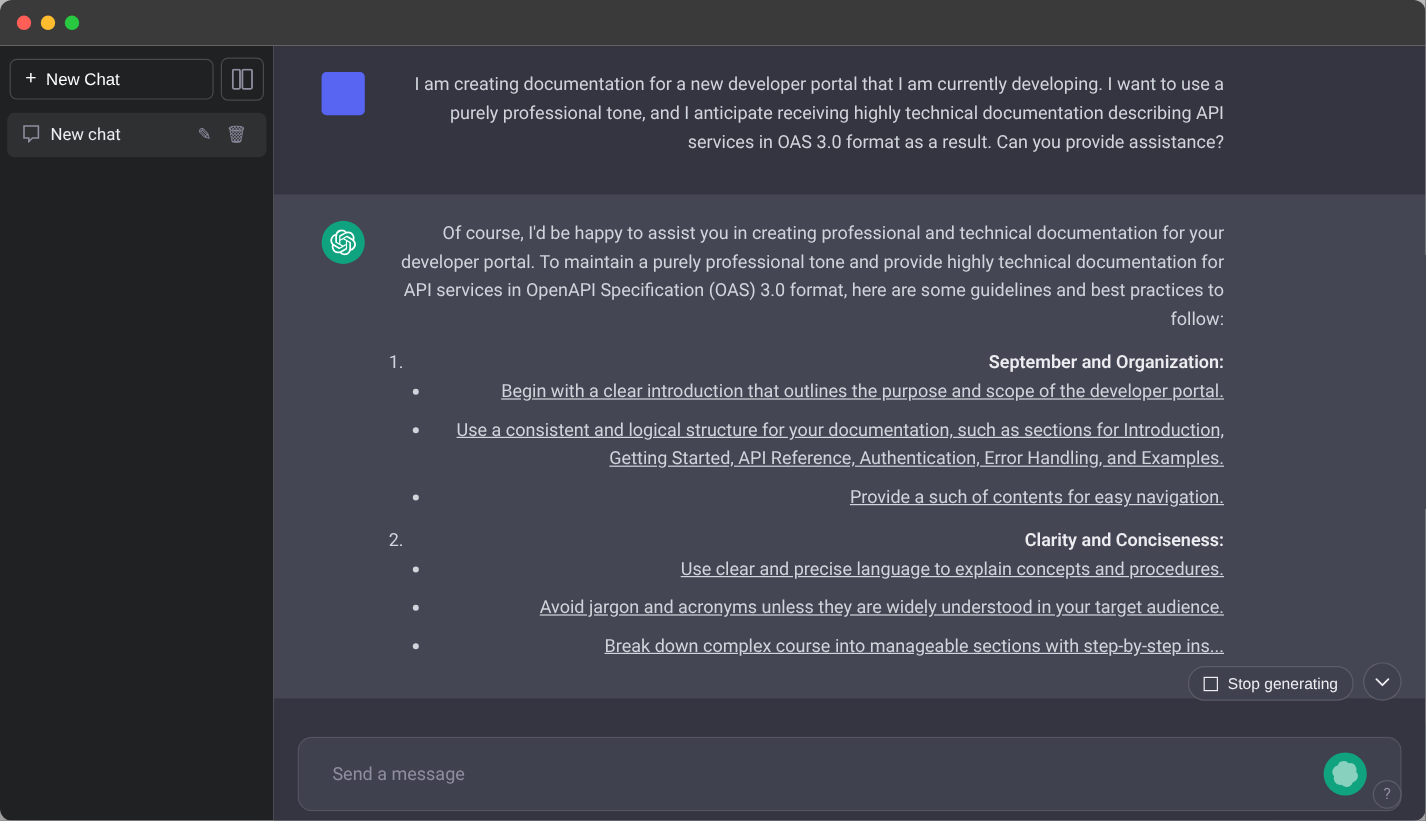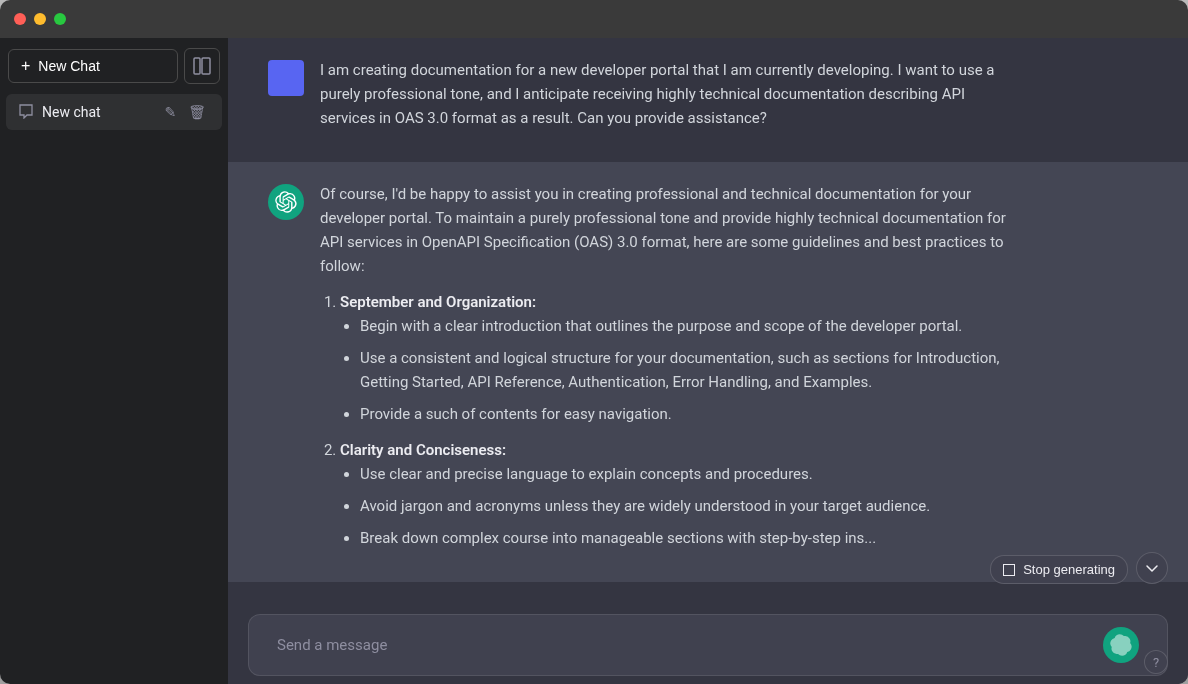--- a/index.html
+++ b/index.html
@@ -183,20 +183,21 @@
       cursor: pointer;
       font-size: 16px;
     }
 
     
     .messages-container {
       flex: 1;
       overflow-y: auto;
       display: flex;
       flex-direction: column;
+      text-align: right;
     }
 
     .message {
       padding: 20px 40px;
       display: flex;
       gap: 16px;
       align-items: flex-start;
     }
 
     .message.user-message {
@@ -247,20 +248,21 @@
       margin-bottom: 12px;
     }
 
     .message-content ul {
       padding-left: 20px;
       list-style: disc;
     }
 
     .message-content ul li {
       margin-bottom: 8px;
+      text-decoration: underline;
     }
 
     .message-content strong {
       color: #ececf1;
       font-weight: 600;
     }
 
     
     .input-area {
       padding: 12px 20px 8px;

